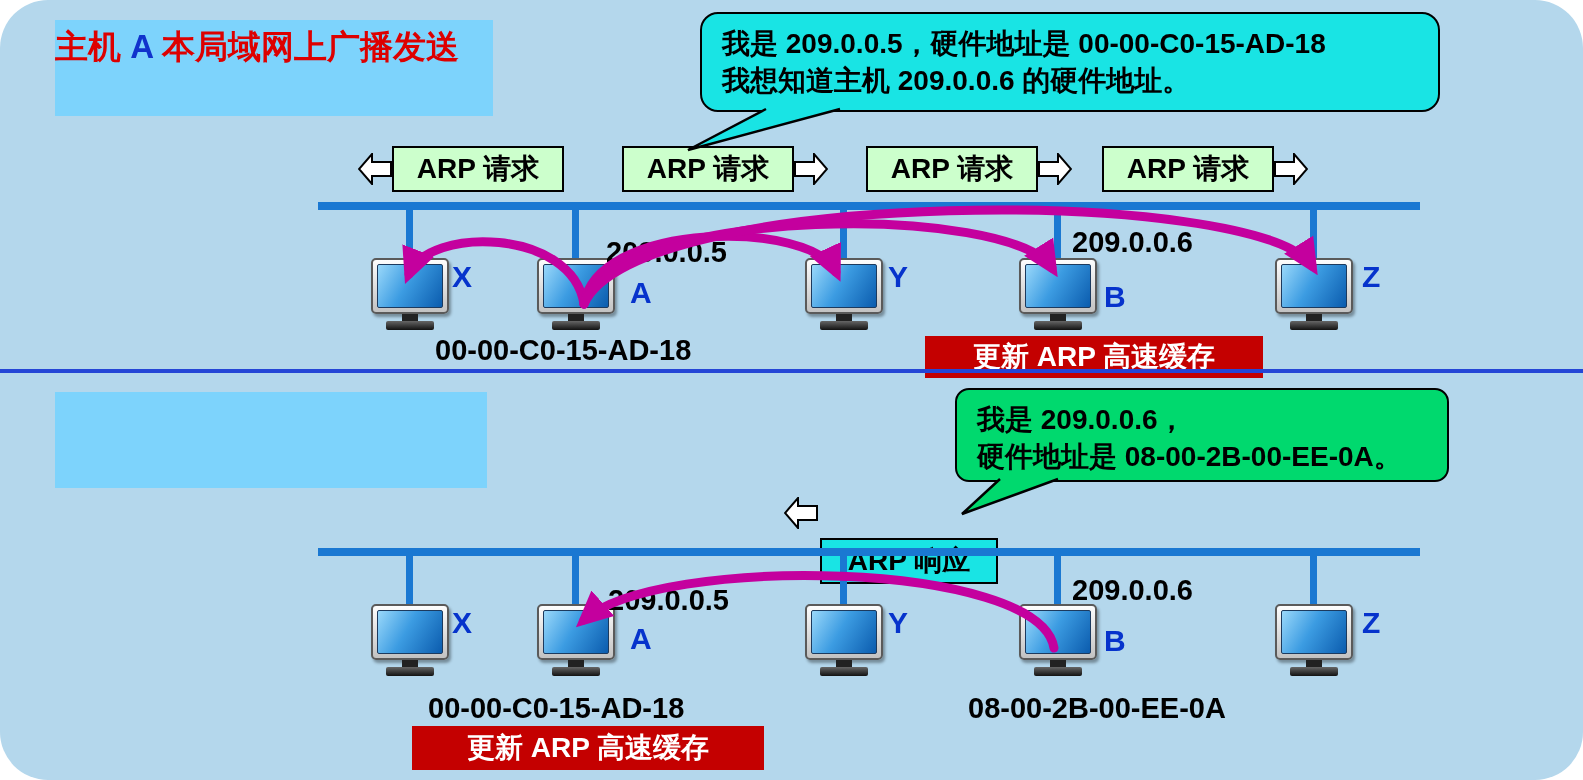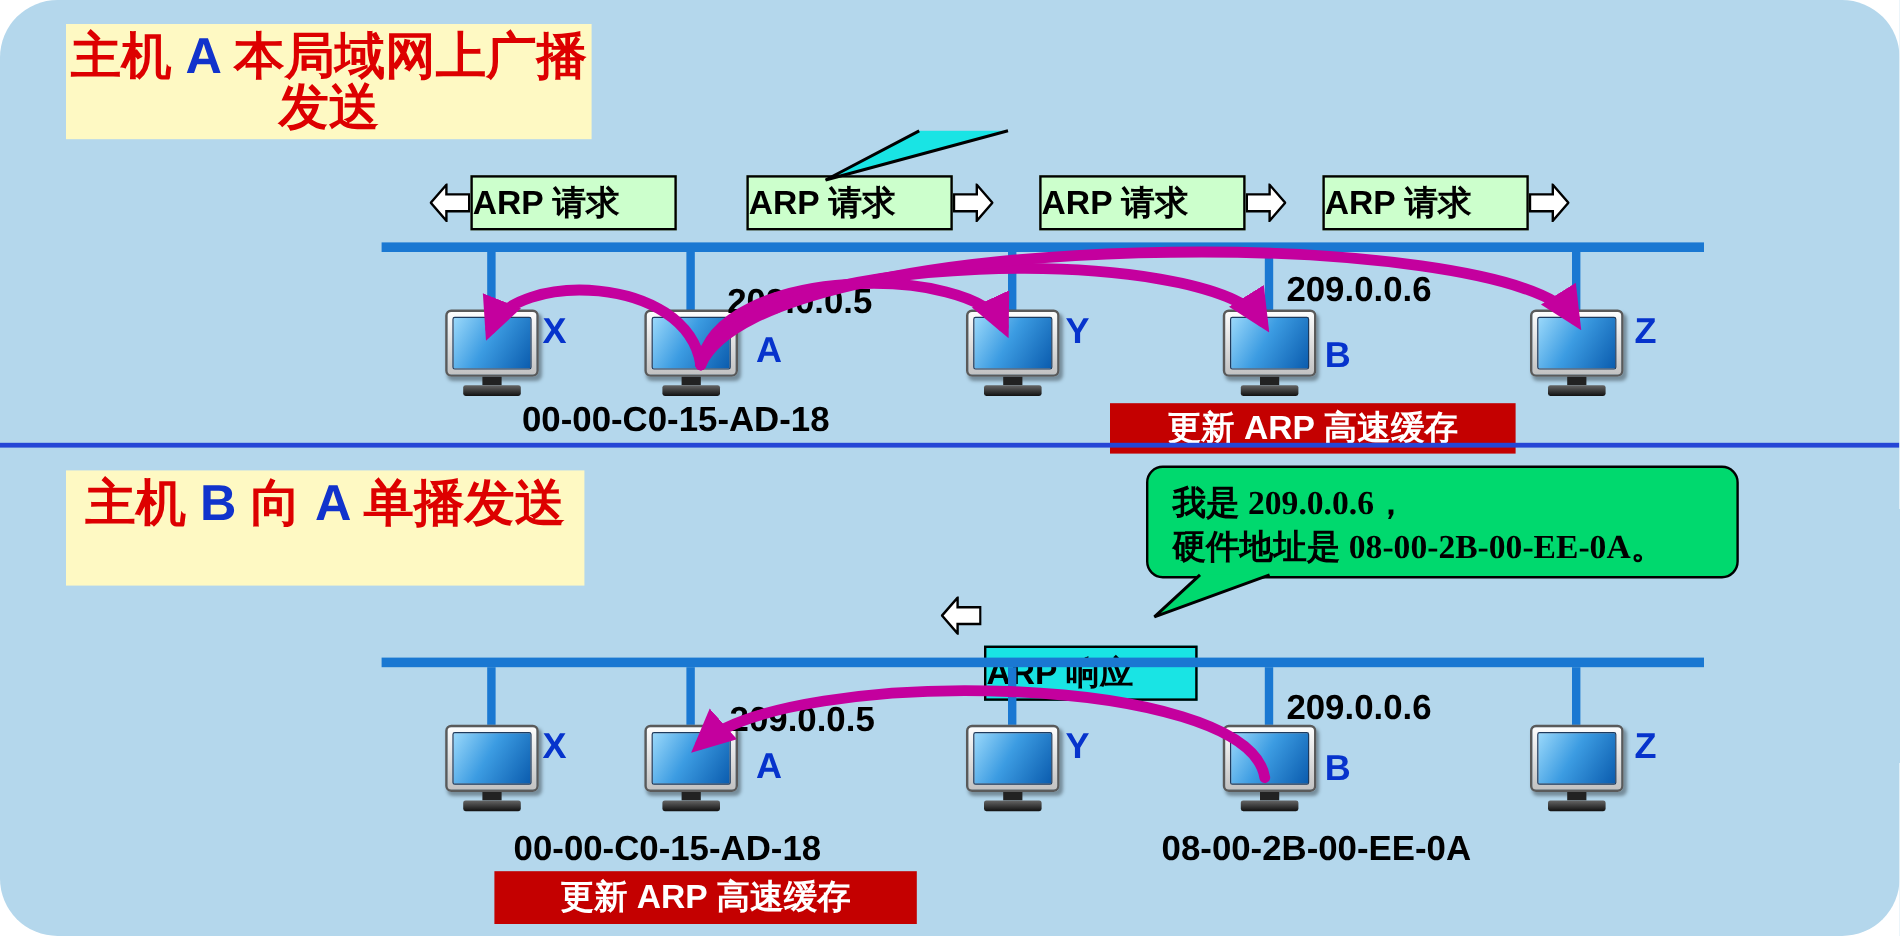--- a/index.html
+++ b/index.html
@@ -19,47 +19,46 @@
     position: absolute;
     inset: 0;
     background: var(--bg, #b4d7ec);
     border-radius: 48px;
     overflow: hidden;
   }
 
   
   .title-box {
     position: absolute;
-    background: #fef9c3;
-    text-align: center;
-    font-size: 42px;
+    background: #7dd3fc;
+    font-size: 33px;
     line-height: 42px;
     padding-top: 6px;
   }
   .t-red  { color: var(--title_red, #dd0000); }
   .t-blue { color: var(--title_blue, #1133cc); }
 
   
   .bubble {
     position: absolute;
     border: 2.5px solid #000;
     color: #000;
     font-size: 28px;
     line-height: 37px;
     padding: 11px 20px;
   }
   .bubble.cyan  { background: var(--cyan, #19e4e4);  border-radius: 18px; }
-  .bubble.green { background: var(--green_bubble, #00d96e); border-radius: 14px; font-family: Liberation Serif, serif; }
+  .bubble.green { background: var(--green_bubble, #00d96e); border-radius: 14px; }
 
   
   .arp-box {
     position: absolute;
     height: 46px;
     border: 2.5px solid #000;
-    text-align: left;
+    text-align: center;
     font-size: 28px;
     line-height: 41px;
     color: #000;
   }
   .arp-box.request { background: var(--green_box, #ccffcc); }
   .arp-box.reply   { background: var(--cyan, #19e4e4); }
 
   .block-arrow { position: absolute; width: 34px; height: 32px; }
   .block-arrow polygon { fill: #ffffff; stroke: #000; stroke-width: 2; }
 
@@ -123,20 +122,24 @@
 </head>
 <body>
 
 <div class="stage">
   <div class="canvas">
 
     <div class="title-box" style="left:55px; top:20px; width:438px; height:96px;">
       <div><span class="t-red">主机 </span><span class="t-blue">A</span><span class="t-red"> 本局域网上广播发送</span></div>
     </div>
 
+    <div class="bubble cyan" style="left:700px; top:12px; width:740px; height:100px;">
+      <div>我是 209.0.0.5，硬件地址是 00-00-C0-15-AD-18</div>
+      <div>我想知道主机 209.0.0.6 的硬件地址。</div>
+    </div>
 
     <svg class="block-arrow" style="left:358px; top:153px;" viewBox="0 0 34 32">
       <polygon points="33,9 14,9 14,1 1,16 14,31 14,23 33,23"></polygon>
     </svg>
     <div class="arp-box request" style="left:392px; top:146px; width:172px;">ARP 请求</div>
 
     <div class="arp-box request" style="left:622px; top:146px; width:172px;">ARP 请求</div>
     <svg class="block-arrow" style="left:794px; top:153px;" viewBox="0 0 34 32">
       <polygon points="1,9 20,9 20,1 33,16 20,31 20,23 1,23"></polygon>
     </svg>
@@ -202,21 +205,20 @@
 
     <div class="addr" style="left:606px; top:236px;">209.0.0.5</div>
     <div class="addr" style="left:1072px; top:226px;">209.0.0.6</div>
     <div class="addr" style="left:435px; top:334px;">00-00-C0-15-AD-18</div>
 
     <div class="cache-badge" style="left:925px; top:336px; width:338px; height:42px; line-height:42px;">更新 ARP 高速缓存</div>
 
     <div class="divider" style="top:369px;"></div>
 
     <div class="title-box" style="left:55px; top:392px; width:432px; height:96px;">
-      <div><span class="t-red">主机 </span><span class="t-blue">B</span><span class="t-red"> 向 </span><span class="t-blue">A</span><span class="t-red"> 单播发送</span></div>
     </div>
 
     <div class="bubble green" style="left:955px; top:388px; width:494px; height:94px;">
       <div>我是 209.0.0.6，</div>
       <div>硬件地址是 08-00-2B-00-EE-0A。</div>
     </div>
 
     <svg class="block-arrow" style="left:784px; top:497px;" viewBox="0 0 34 32">
       <polygon points="33,9 14,9 14,1 1,16 14,31 14,23 33,23"></polygon>
     </svg>

